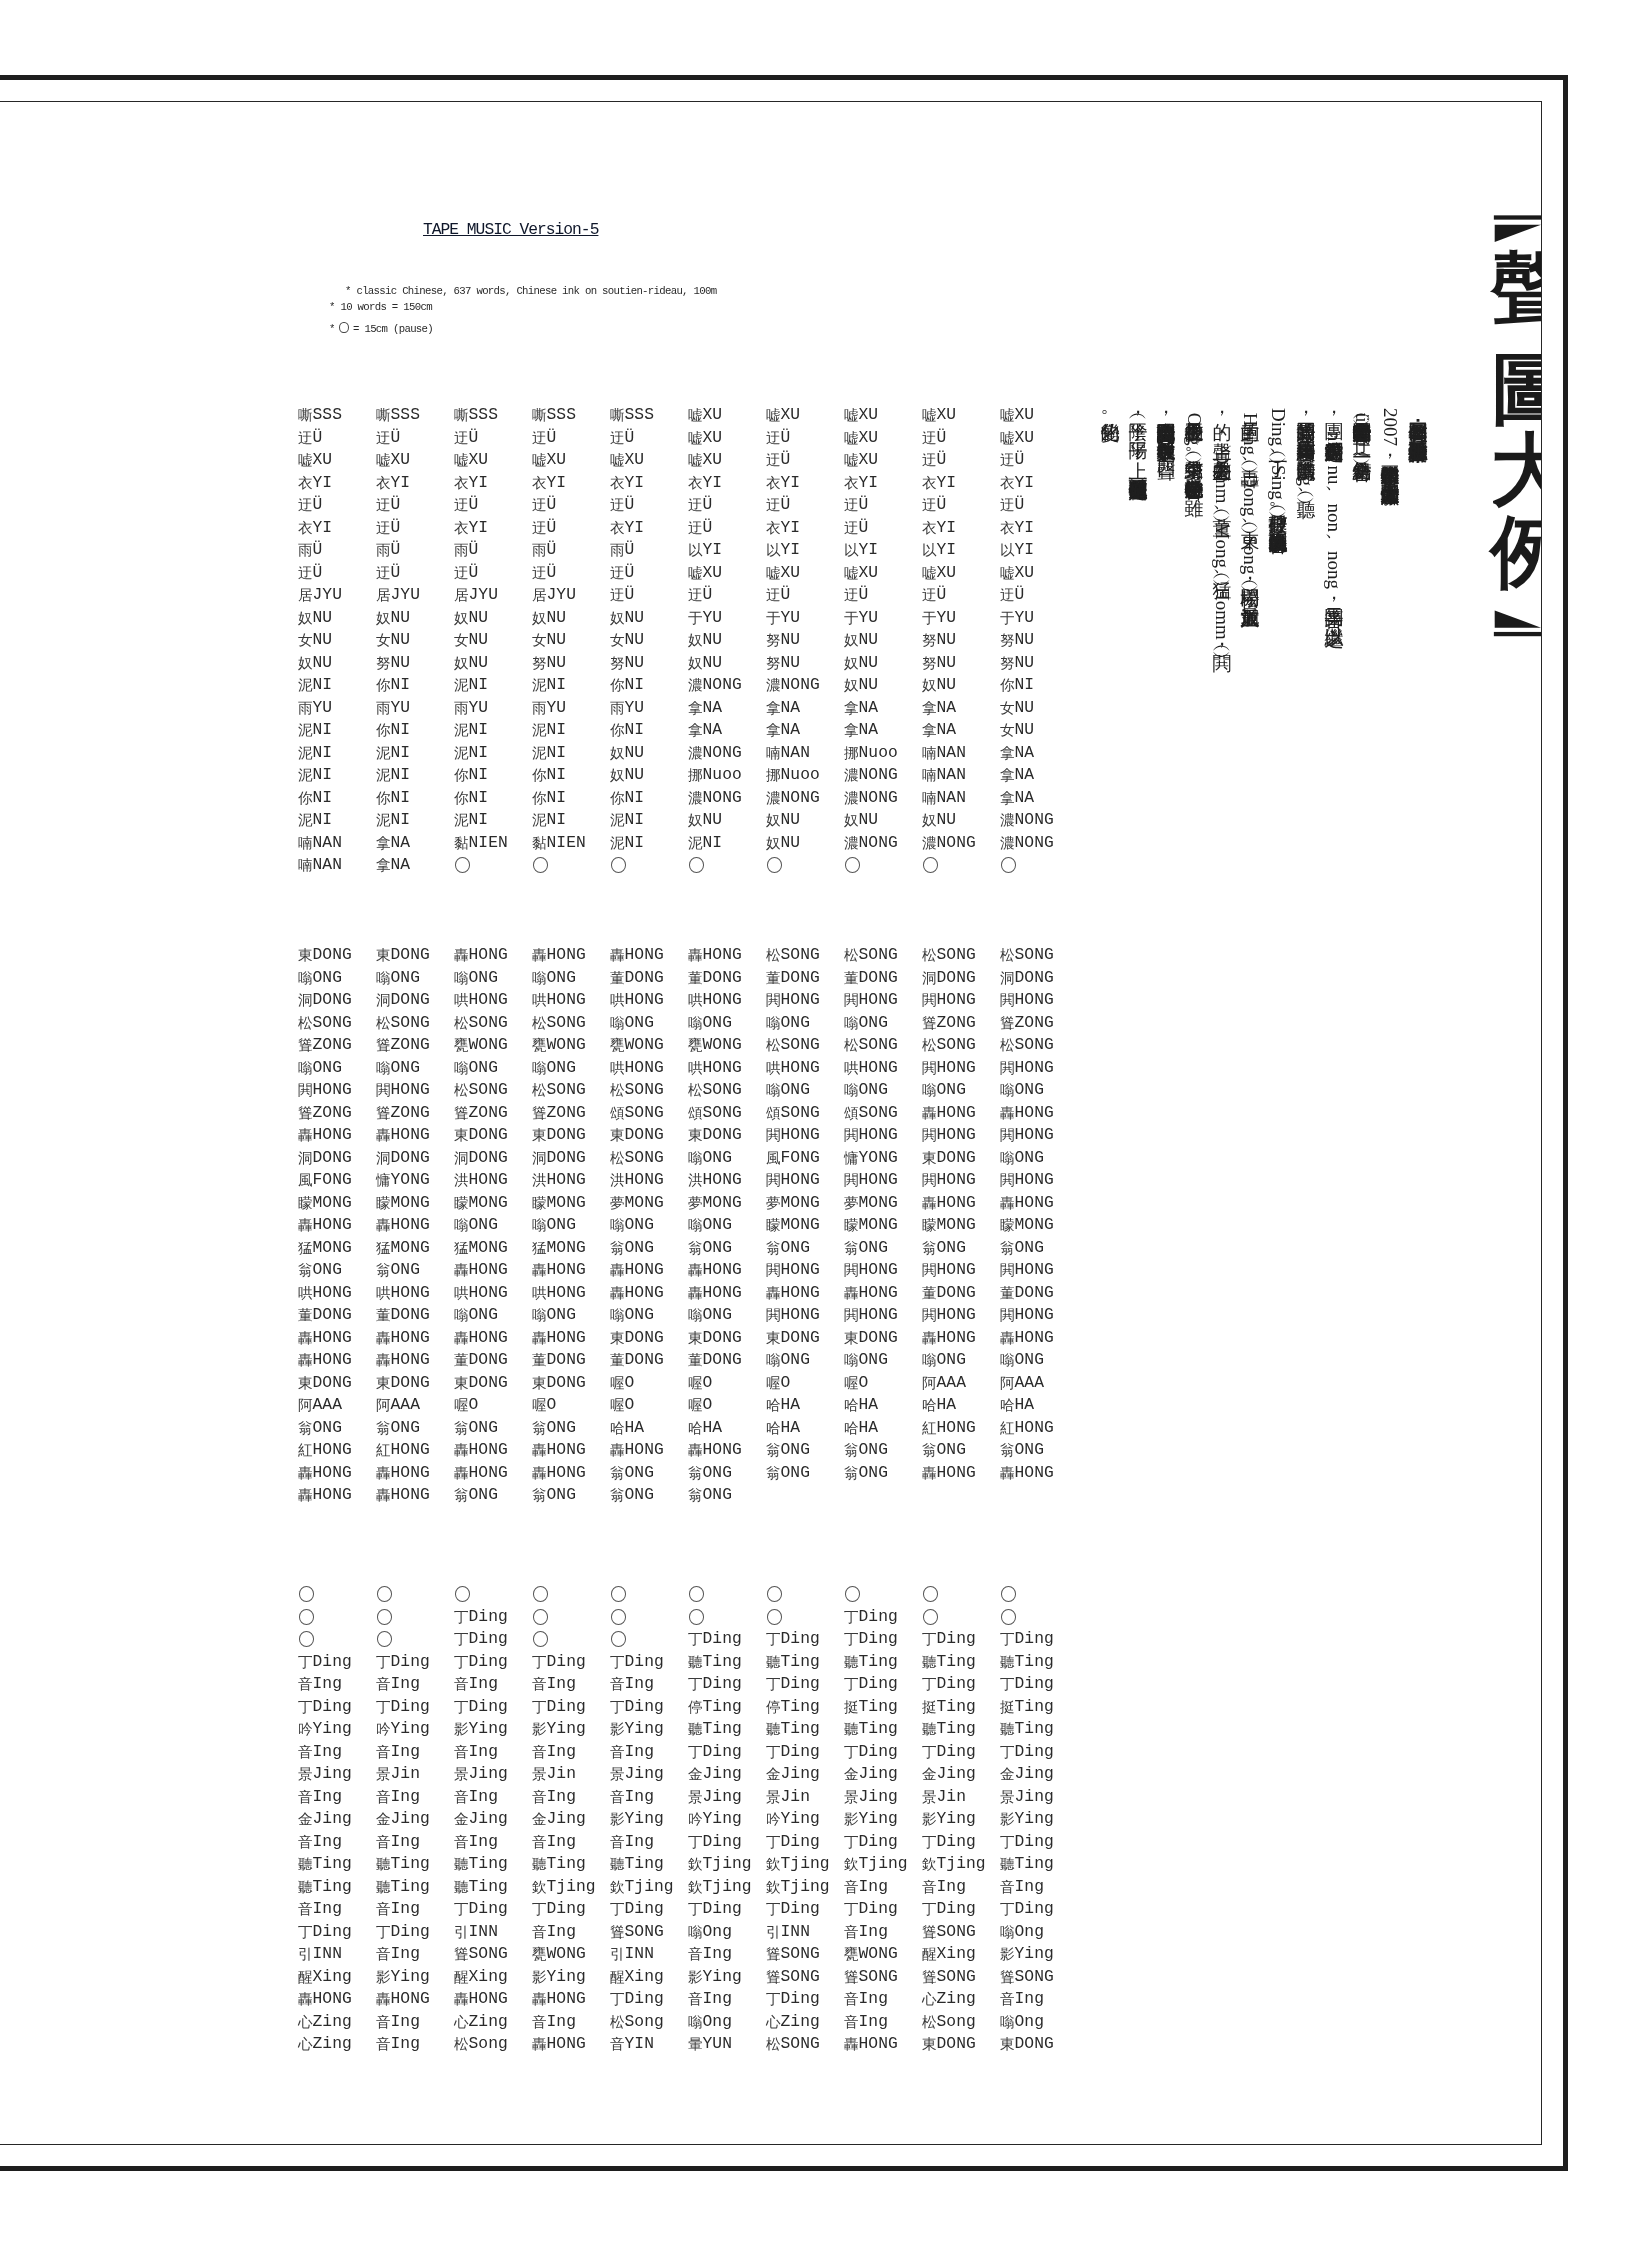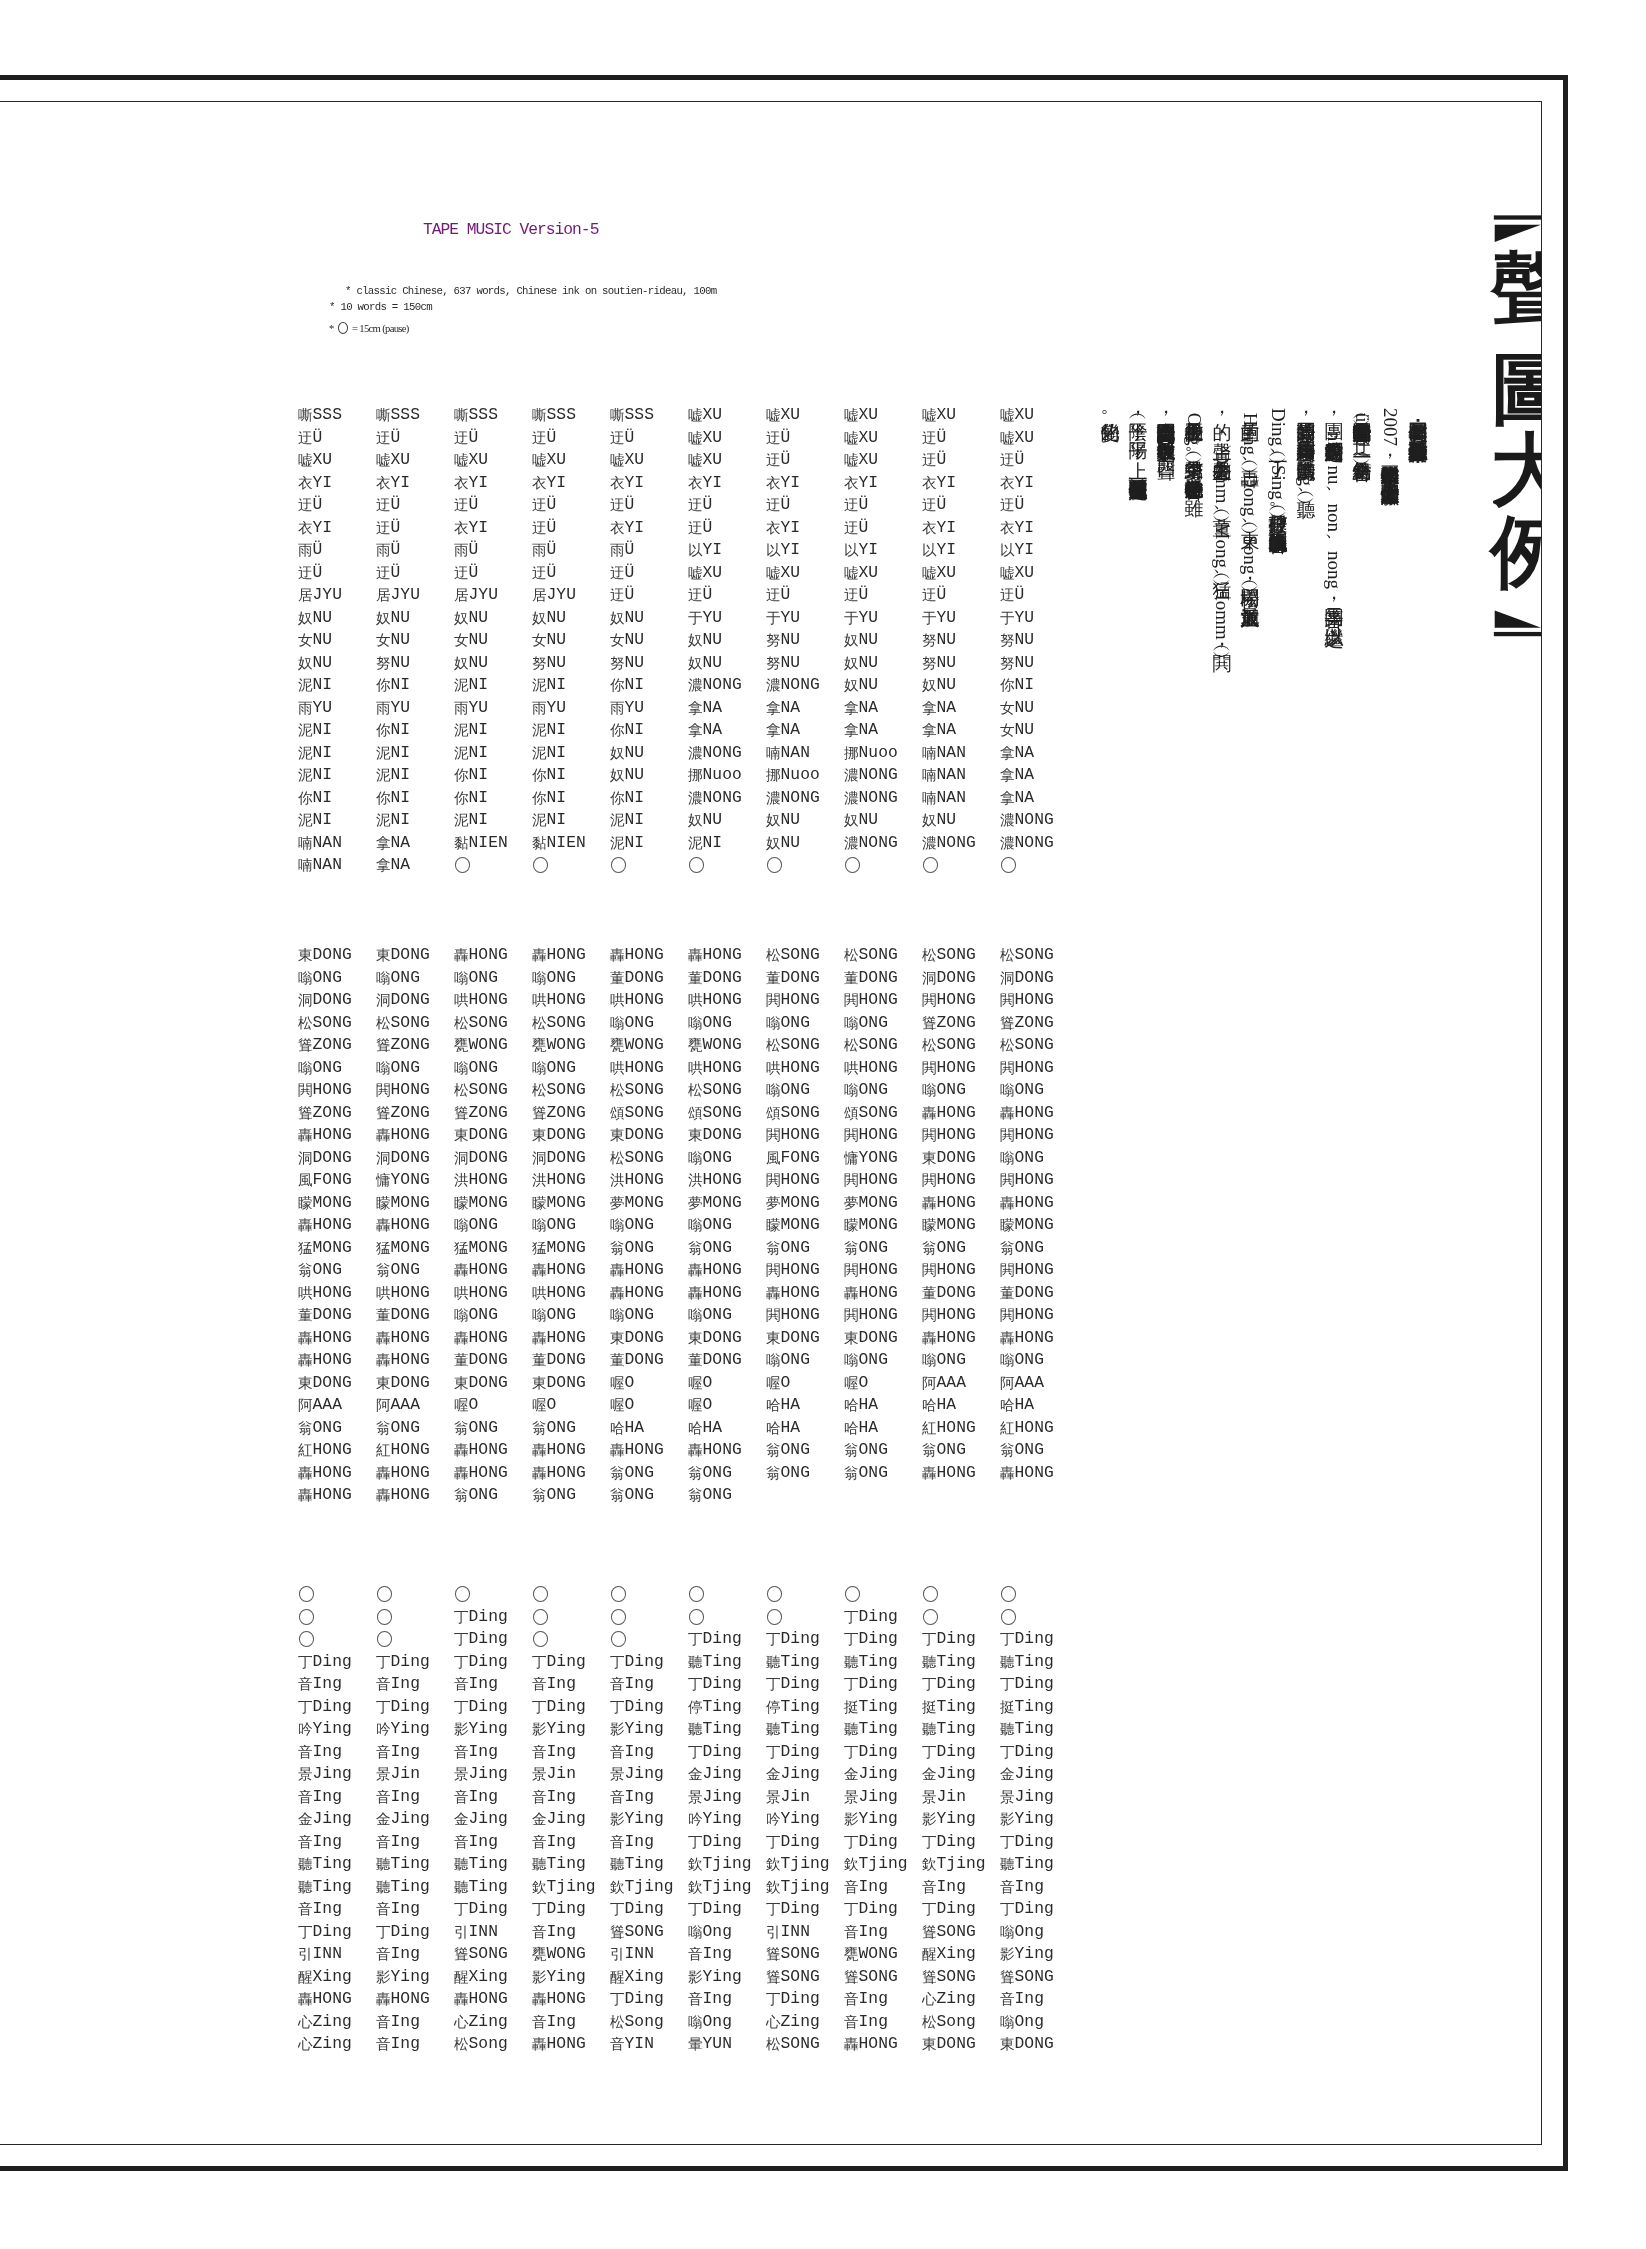--- a/index.html
+++ b/index.html
@@ -12,21 +12,21 @@
     position:absolute; left:-17px; top:75px; width:1585px; height:2096px;
     box-sizing:border-box; border:5.1px solid #1e1e1e; border-left:none;
   }
   .frame-inner {
     position:absolute; left:-17px; top:101px; width:1559px; height:2044px;
     box-sizing:border-box; border:1.7px solid #262626; border-left:none;
   }
   .doc-title {
     position:absolute; left:423px; top:220px; height:20.6px; line-height:20.6px;
     font-family:"Liberation Mono", monospace; font-size:16.3px; letter-spacing:-1px;
-    color:#701a75; white-space:nowrap;
+    color:#0f172a; white-space:nowrap;text-decoration:underline;
   }
   .note {
     position:absolute; left:329px; height:13.7px; line-height:13.7px;
     font-family:"Liberation Mono", monospace; font-size:10.7px; letter-spacing:-0.7px;
     color:#2a2a2a; white-space:nowrap;
   }
   .note .mini-pause {
     display:inline-block; width:7.7px; height:9.4px; border:1px solid #444; border-radius:50%;
     vertical-align:-1.7px; margin:0 4.3px 0 4.3px;
   }
@@ -58,21 +58,21 @@
 </style>
 </head>
 <body>
 
 <div class="frame-outer"></div>
 <div class="frame-inner"></div>
 
 <div class="doc-title">TAPE MUSIC Version-5</div>
 <div class="note" style="top:285px;margin-left:16px;">* classic Chinese, 637 words, Chinese ink on soutien-rideau, 100m</div>
 <div class="note" style="top:301px;text-align:right;">* 10 words = 150cm</div>
-<div class="note" style="top:322px;font-family:Liberation Serif, serif;">
+<div class="note" style="top:322px;">
   <span>*</span><span class="mini-pause"></span><span>= 15cm (pause)</span>
 </div>
 
 <div class="score-section" style="top:404px;">
     <div class="score-row">
       <div class="cell">
         <span class="hz">嘶</span>
         <span class="ro">SSS</span>
       </div>
       <div class="cell">

